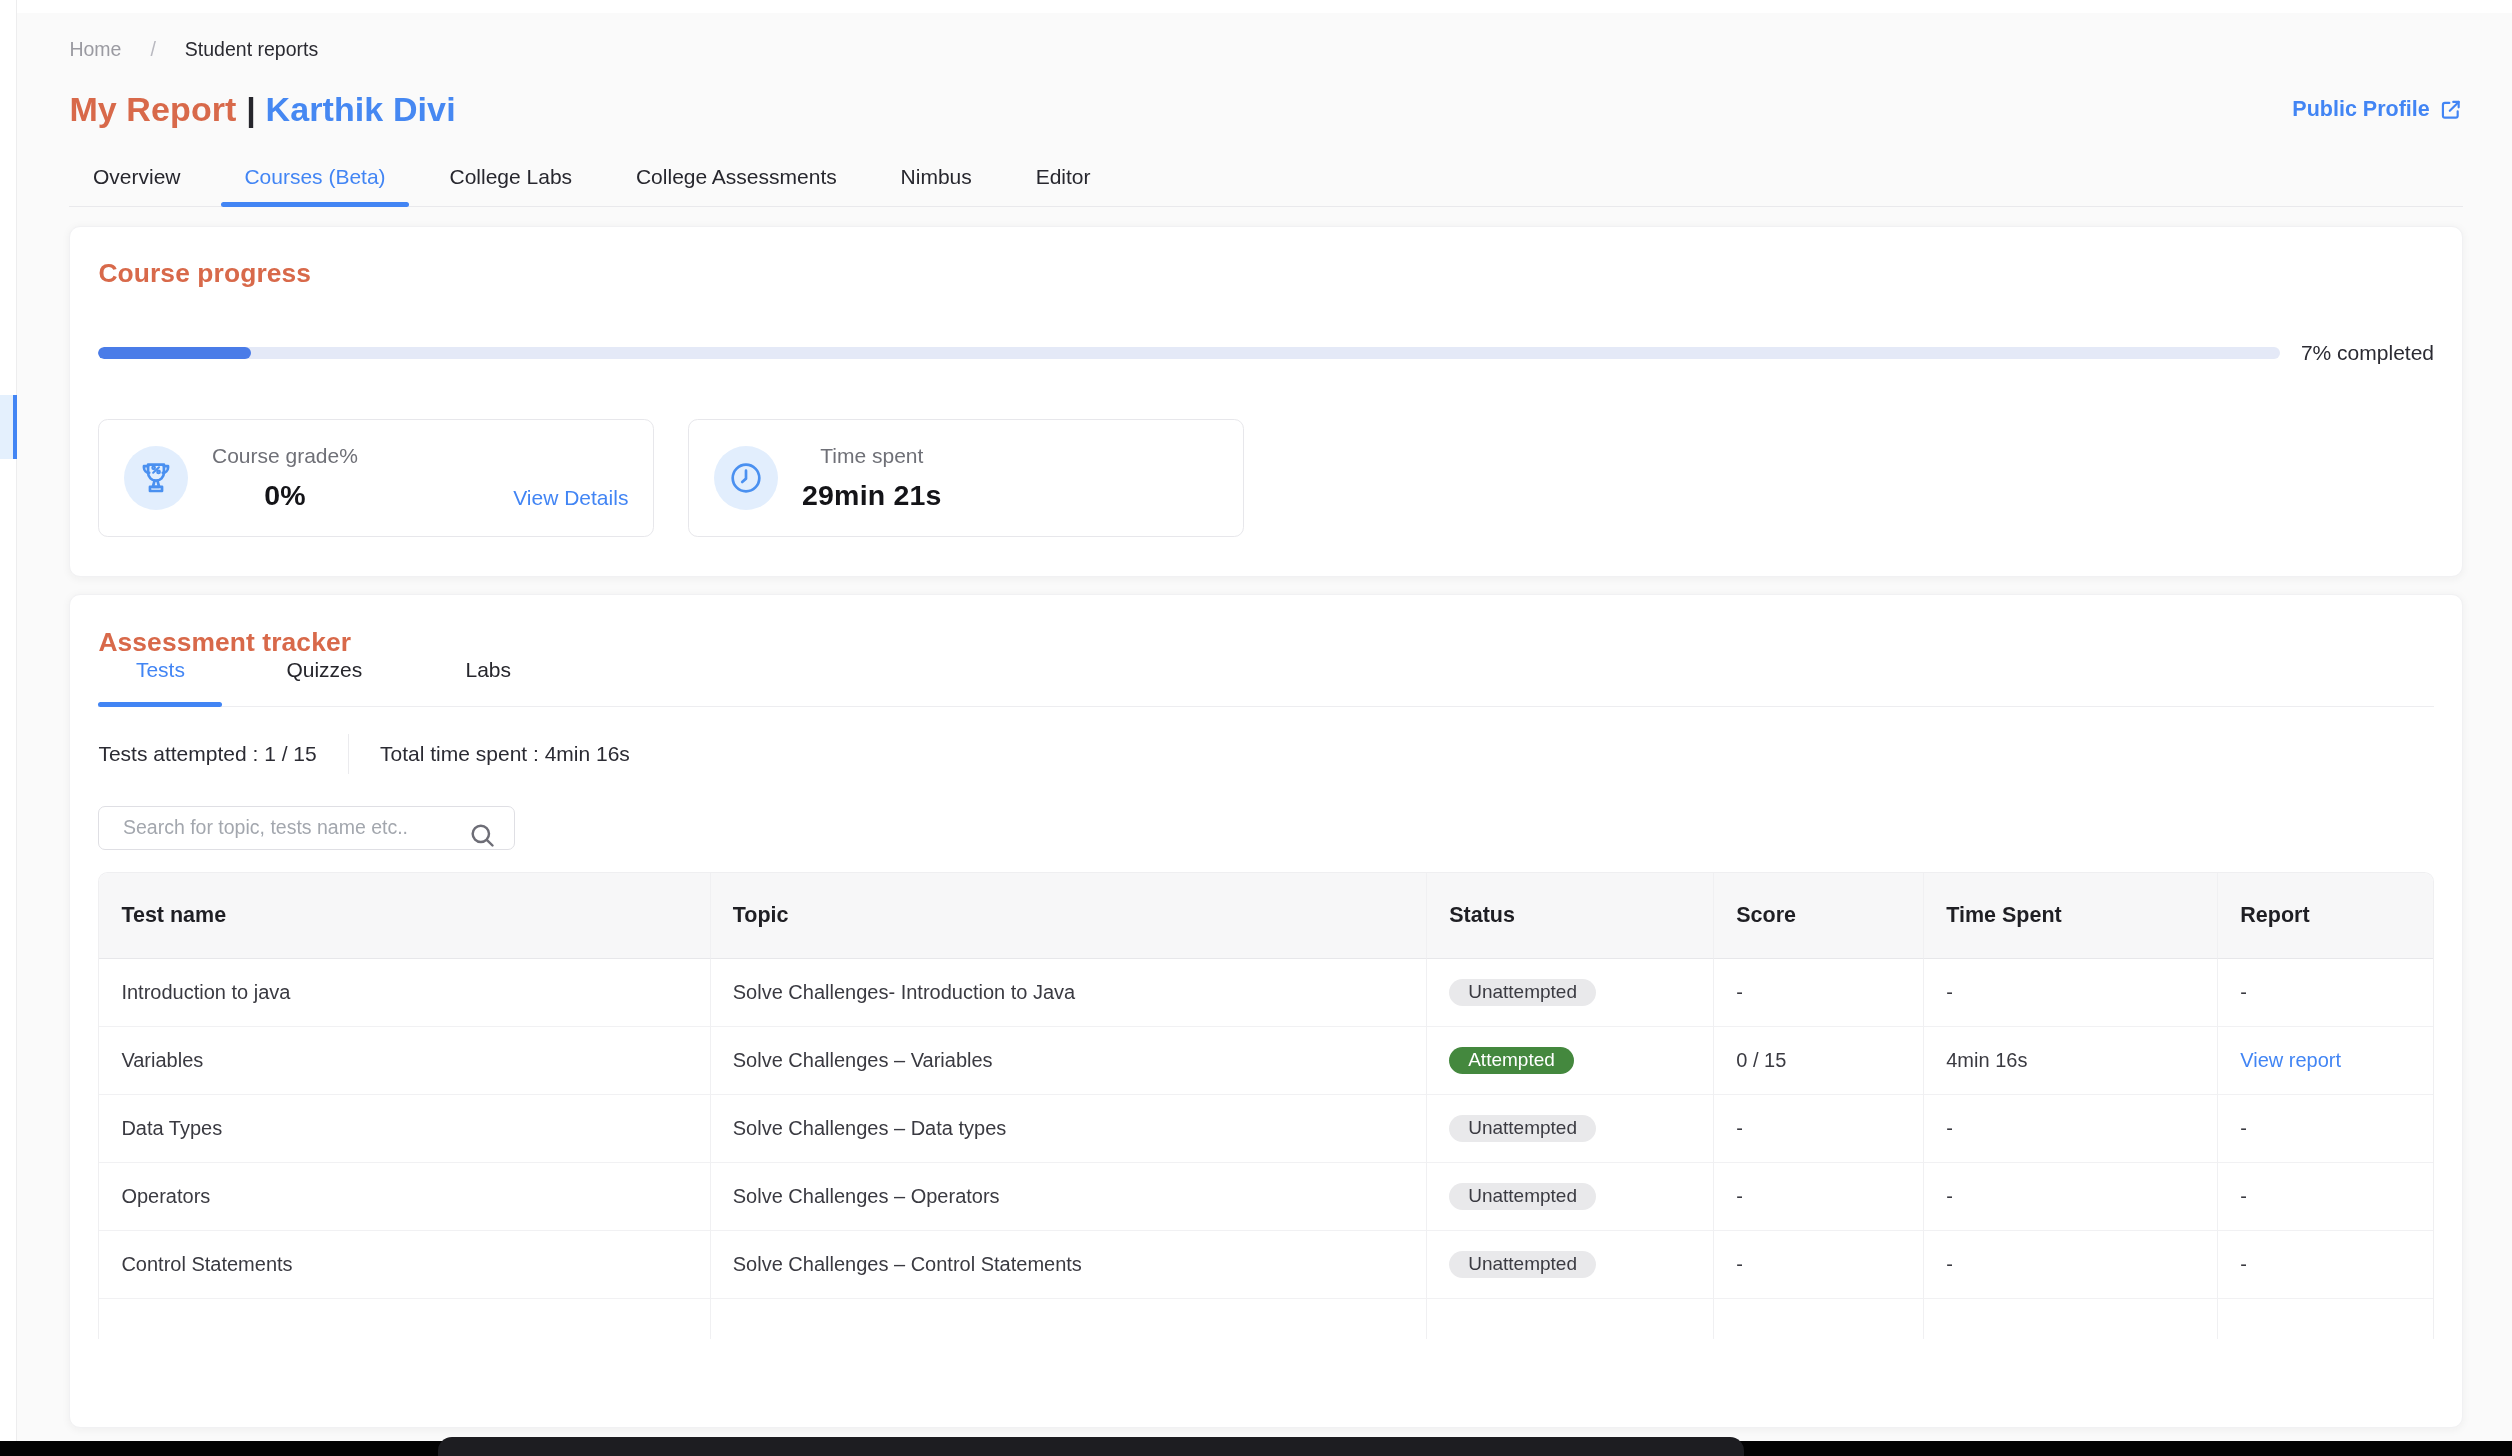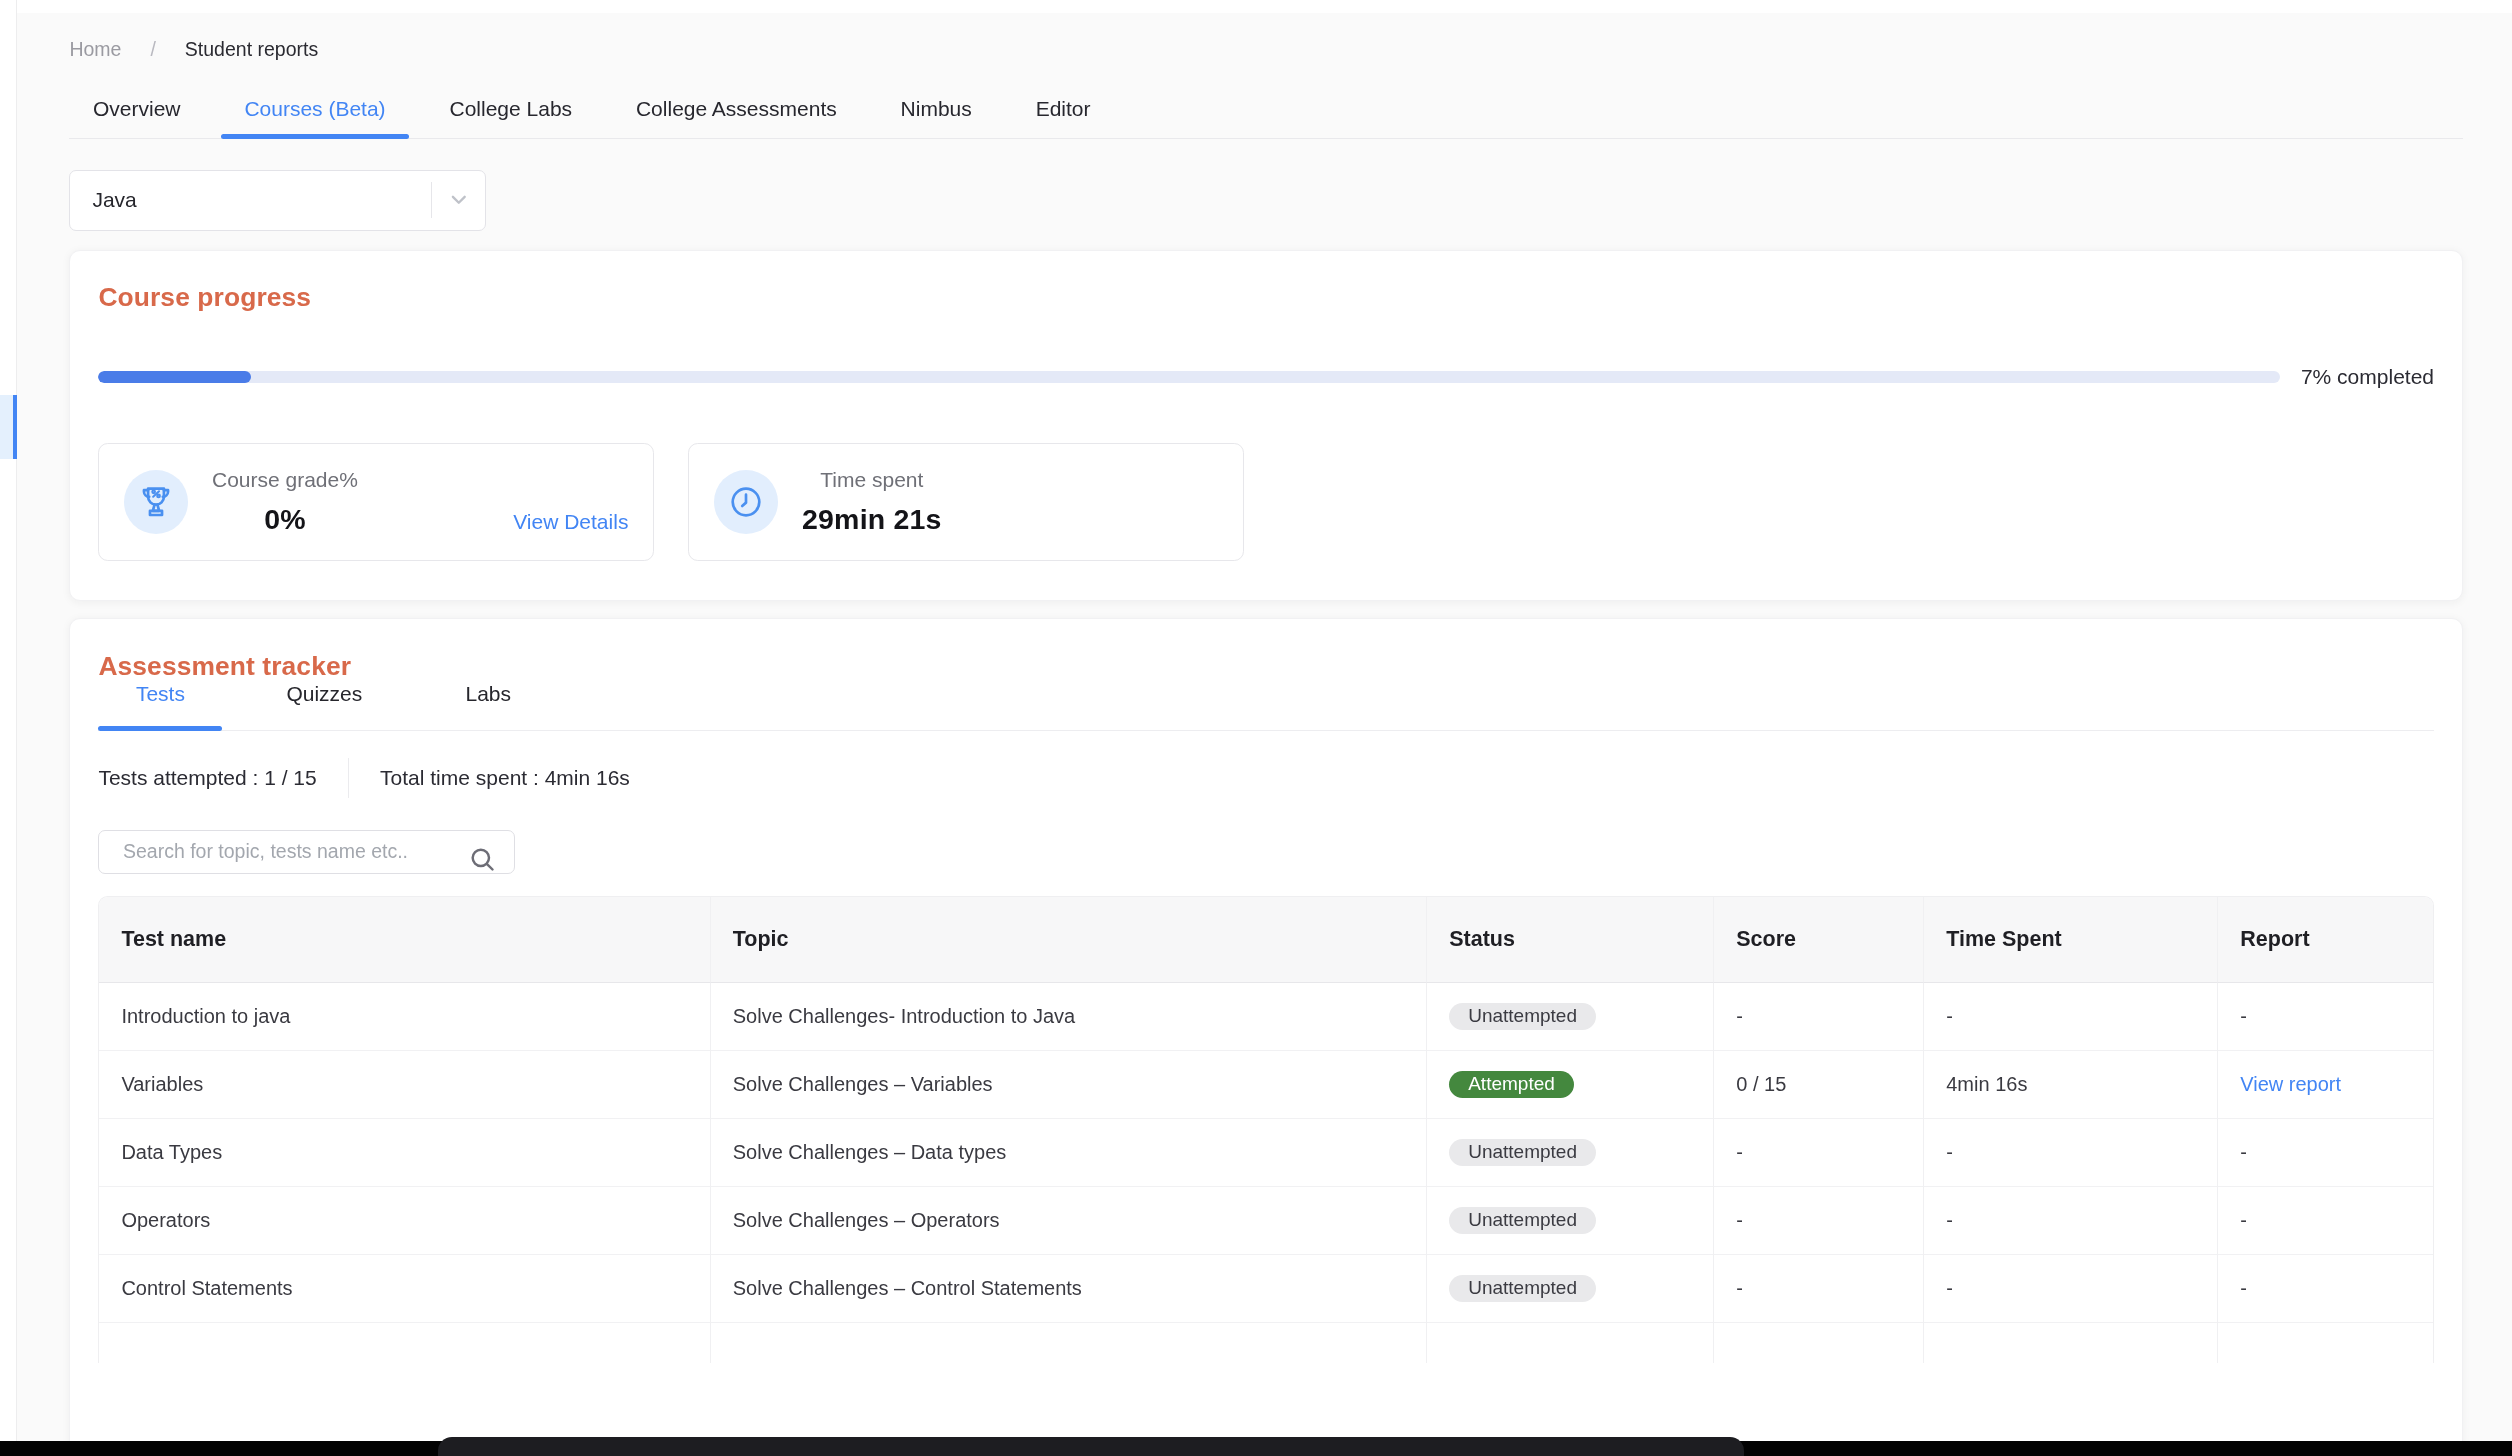--- a/index.html
+++ b/index.html
@@ -103,39 +103,43 @@
 <div class="nav-indicator"></div>
 
 <div class="main">
 
   <div class="breadcrumb">
     <span class="home">Home</span>
     <span class="sep">/</span>
     <span class="current">Student reports</span>
   </div>
 
+  <div class="title-row">
+    <div class="page-title">
+      <span class="report">My Report</span><span class="tsep">|</span><span class="student">Karthik Divi</span>
+    </div>
+    <div class="public-profile">
+      <span>Public Profile</span>
+      <svg viewBox="0 0 24 24" fill="none" stroke="#4285f4" stroke-width="2.2" stroke-linecap="round" stroke-linejoin="round">
+        <path d="M19 13.5V18a2 2 0 0 1-2 2H6a2 2 0 0 1-2-2V7a2 2 0 0 1 2-2h4.5"></path>
+        <path d="M14.5 4H20v5.5"></path>
+        <path d="M11 13L20 4"></path>
+      </svg>
+    </div>
+  </div>
 
   <div class="tabs" id="main-tabs">
       <div class="tab">Overview</div>
       <div class="tab active">Courses (Beta)</div>
       <div class="tab">College Labs</div>
       <div class="tab">College Assessments</div>
       <div class="tab">Nimbus</div>
       <div class="tab">Editor</div>
     </div>
 
-  <div class="select">
-    <span class="value">Java</span>
-    <span class="divider"></span>
-    <span class="chev">
-      <svg viewBox="0 0 24 24" fill="none" stroke="#bfc2c9" stroke-width="2.4" stroke-linecap="round" stroke-linejoin="round">
-          <polyline points="6 9 12 15 18 9"></polyline>
-        </svg>
-    </span>
-  </div>
 
   <div class="panel panel-progress">
     <div class="panel-heading">Course progress</div>
     <div class="progress-row">
       <div class="progress-track">
         <div class="progress-fill" id="progress-fill" style="width: 7%;"></div>
       </div>
       <div class="progress-label">7% completed</div>
     </div>
     <div class="metric-cards">

